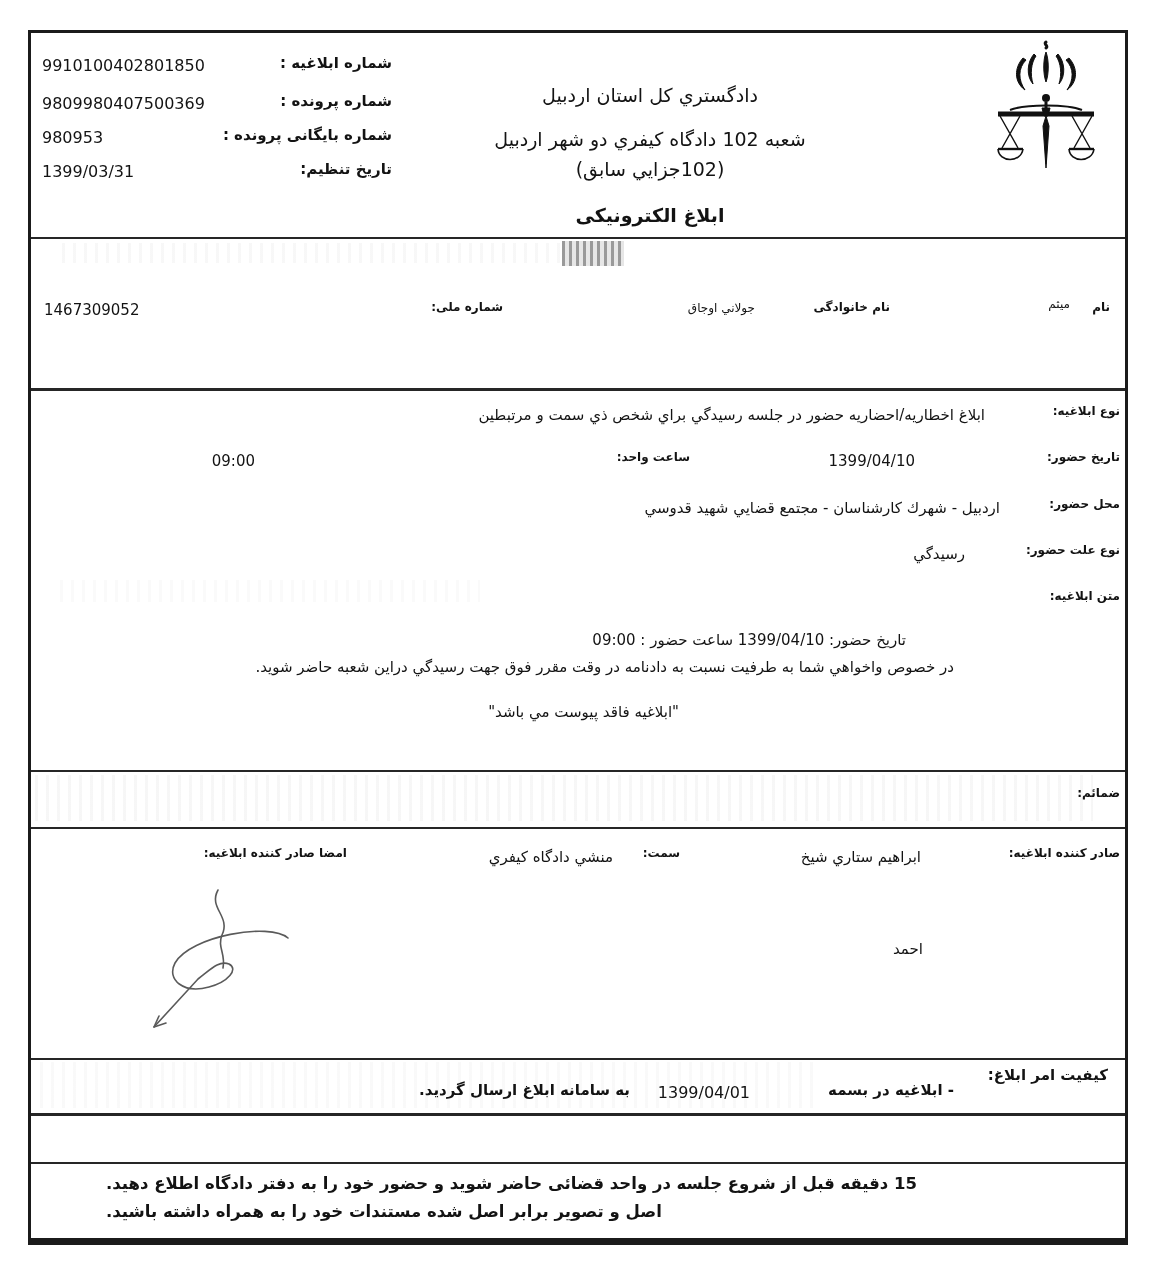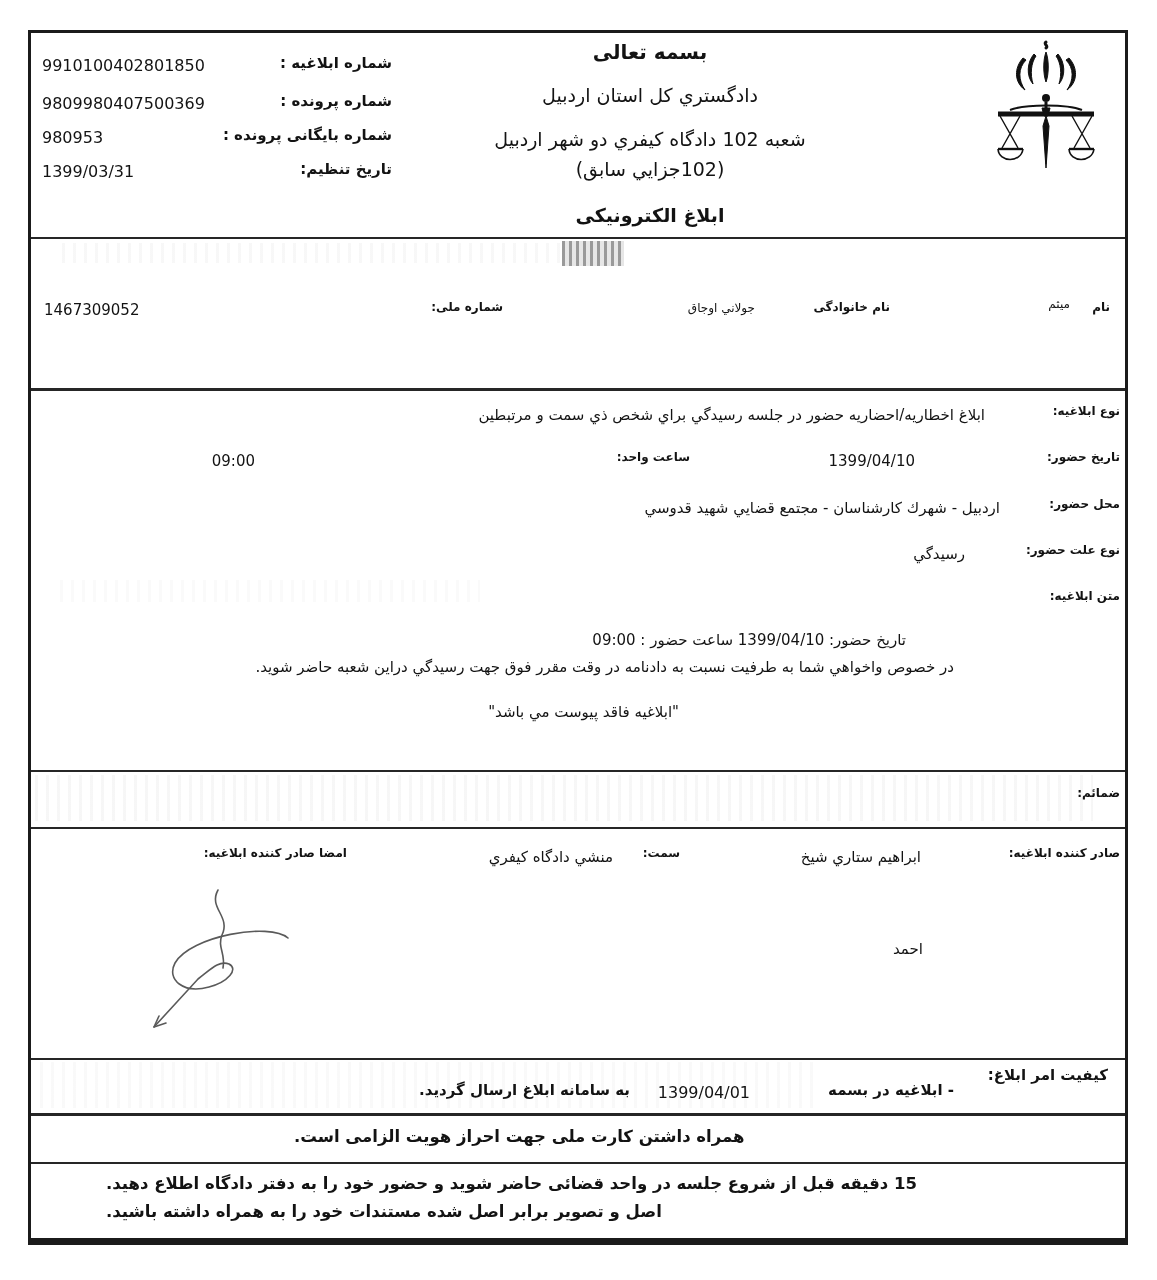--- a/index.html
+++ b/index.html
@@ -47,21 +47,20 @@
 
   <span class="abs rtl b f15" style="right:765px; top:92px;">شماره پرونده :</span>
   <span class="abs ltr f14" style="left:42px;  top:94px;">9809980407500369</span>
 
   <span class="abs rtl b f15" style="right:765px; top:126px;">شماره بایگانی پرونده :</span>
   <span class="abs ltr f14" style="left:42px;  top:128px;">980953</span>
 
   <span class="abs rtl b f15" style="right:765px; top:160px;">تاریخ تنظیم:</span>
   <span class="abs ltr f14" style="left:42px;  top:162px;">1399/03/31</span>
 
-  <div class="abs rtl b f20 center-col" style="left:420px; top:40px;  width:460px;">بسمه تعالی</div>
   <div class="abs rtl f19 center-col" style="left:420px; top:84px;  width:460px;">دادگستري کل استان اردبیل</div>
   <div class="abs rtl f19 center-col" style="left:420px; top:128px; width:460px;">شعبه 102 دادگاه کیفري دو شهر اردبیل</div>
   <div class="abs rtl f19 center-col" style="left:420px; top:158px; width:460px;">(102جزایي سابق)</div>
   <div class="abs rtl b f19 center-col" style="left:420px; top:204px; width:460px;">ابلاغ الکترونیکی</div>
 
   <div class="abs" style="right:55px; top:36px;">
     <svg width="112" height="150" viewBox="0 0 112 150" fill="none" stroke="#111" aria-hidden="true">
 
       <path d="M56 6 c-3 2 3 4 0 6" stroke-width="3" stroke-linecap="round"></path>
       <path d="M56 16 c-3 8 -3 22 0 30 c3 -8 3 -22 0 -30 z" fill="#111" stroke-width="1"></path>
@@ -146,18 +145,17 @@
     </svg>
   </div>
 
   <div class="hline" style="top:1058px;"></div>
   <span class="abs rtl b f15" style="right:49px;  top:1066px;">کیفیت امر ابلاغ:</span>
   <span class="abs rtl b f15" style="right:203px; top:1081px;">- ابلاغیه در بسمه</span>
   <span class="abs ltr f14" style="right:407px; top:1083px;">1399/04/01</span>
   <span class="abs rtl b f15" style="right:527px; top:1081px;">به سامانه ابلاغ ارسال گردید.</span>
   <div class="hline thick" style="top:1113px;"></div>
 
-  <span class="abs rtl b f17" style="left:294px; top:1127px;">همراه داشتن کارت ملی جهت احراز هویت الزامی است.</span>
   <div class="hline" style="top:1162px;"></div>
   <span class="abs rtl b f17" style="left:106px; top:1174px;">15 دقیقه قبل از شروع جلسه در واحد قضائی حاضر شوید و حضور خود را به دفتر دادگاه اطلاع دهید.</span>
   <span class="abs rtl b f17" style="left:106px; top:1202px;">اصل و تصویر برابر اصل شده مستندات خود را به همراه داشته باشید.</span>
 
 </div>
 
 </body></html>

